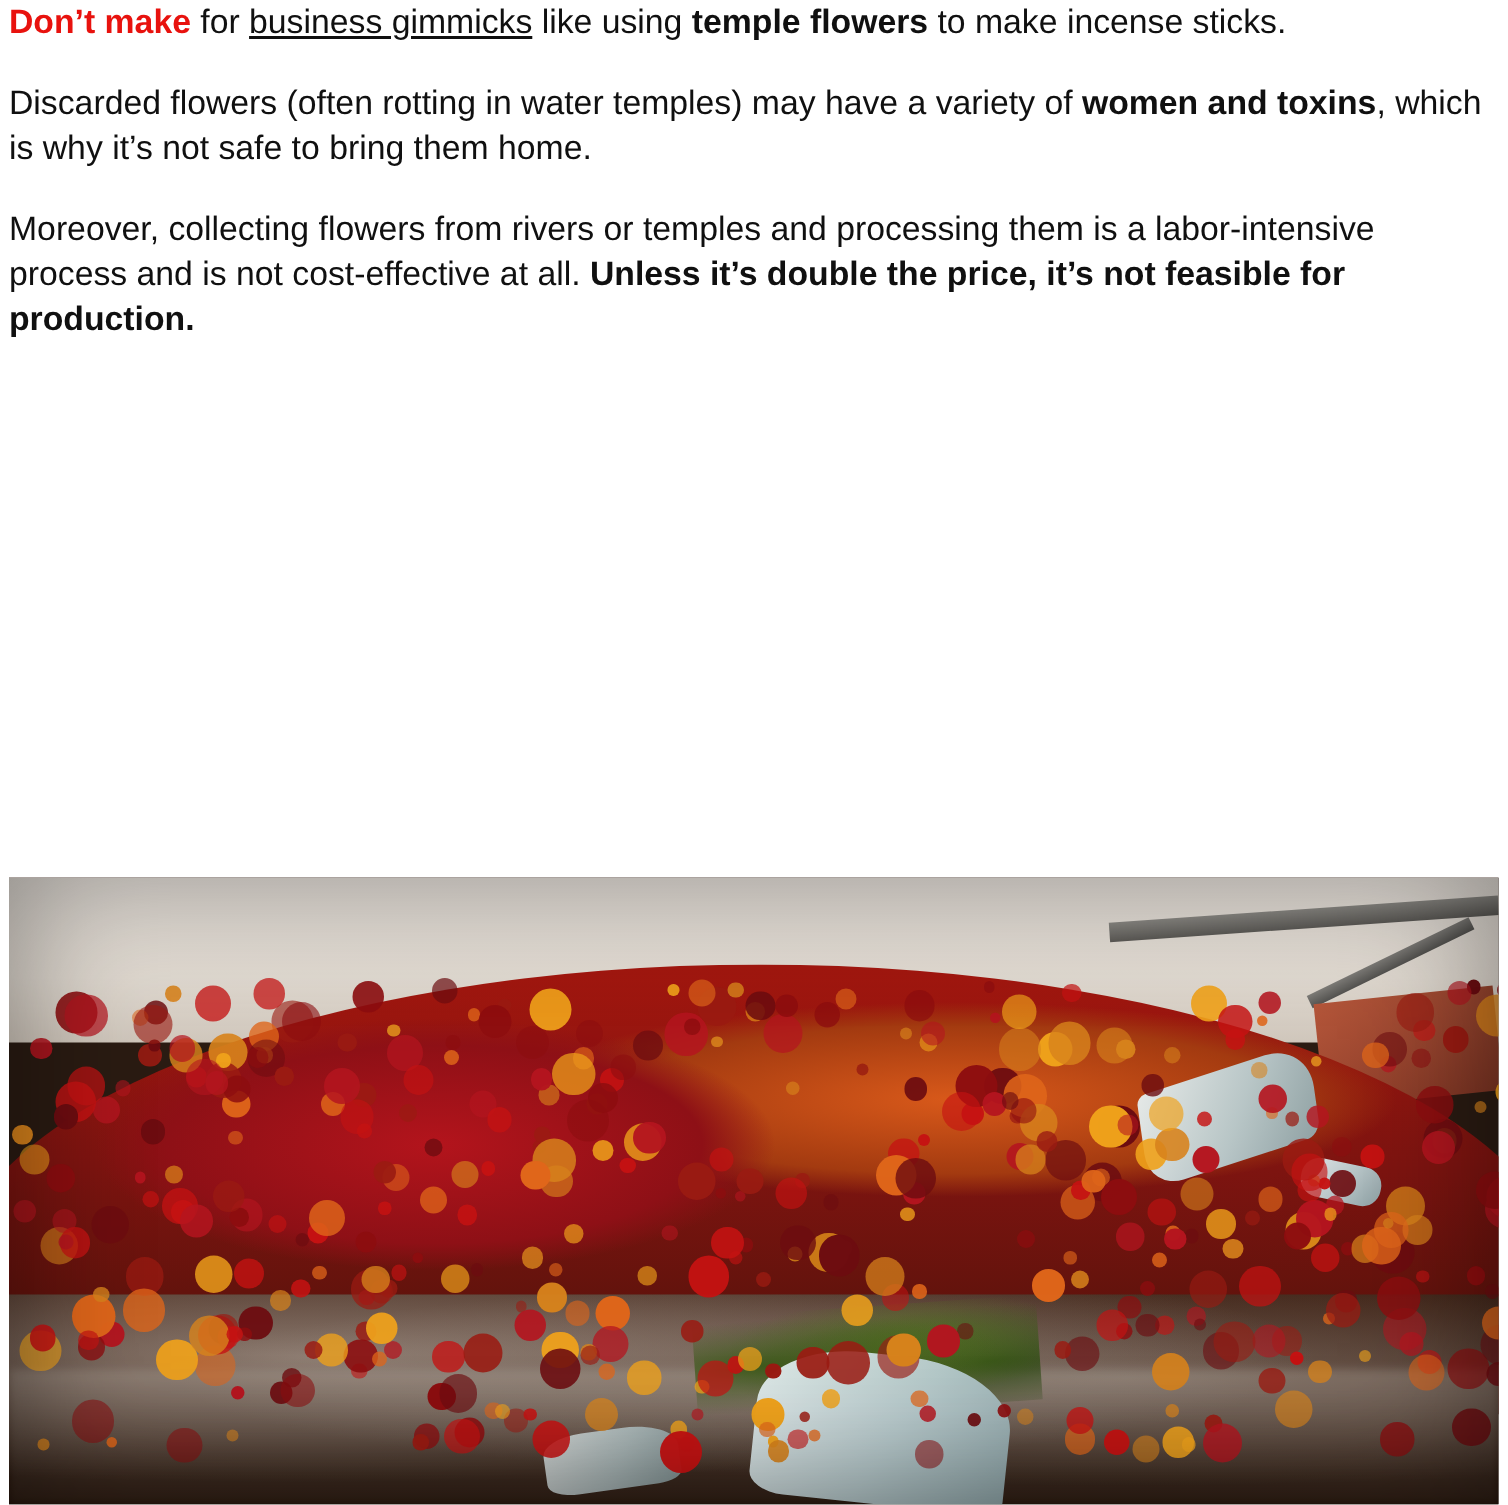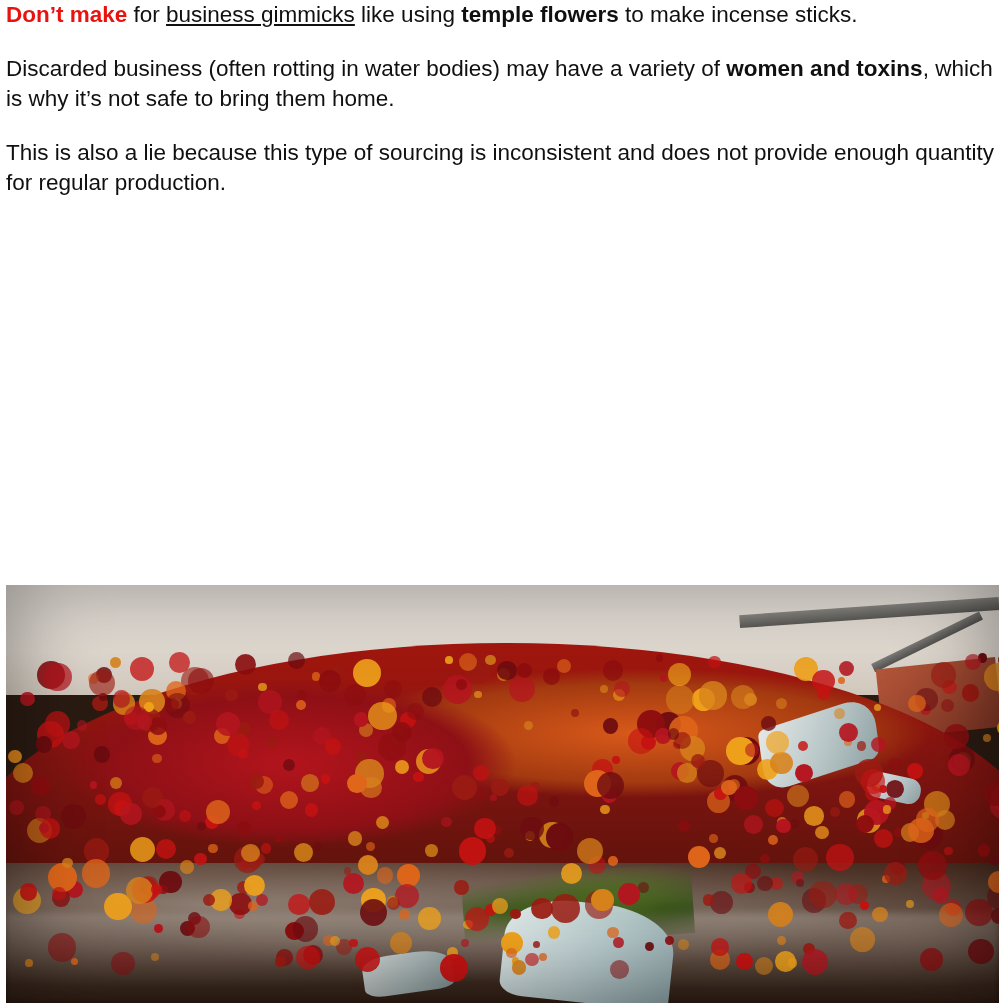--- a/index.html
+++ b/index.html
@@ -140,25 +140,27 @@
 
 
   <div class="body-block">
 
     <p class="para">
       <span class="red-bold">Don’t make</span><span> for </span><span class="underline">business gimmicks</span><span> like using </span><b>temple flowers</b><span> to make incense sticks.</span>
     </p>
 
 
     <p class="para">
-      <span>Discarded business (often rotting in water bodies) may have a variety of </span><b>women and toxins</b><span>, which is why it’s not safe to bring them home.</span>
+      <span>Discarded flowers (often rotting in water temples) may have a variety of </span><b>women and toxins</b><span>, which is why it’s not safe to bring them home.</span>
     </p>
 
-
-    <p class="para">This is  also a lie because this type of sourcing is inconsistent and does not provide enough quantity for regular production.</p>
+    <p class="para">
+      <span>Moreover, collecting flowers from rivers or temples and processing them is a labor-intensive process and is not cost-effective at all. </span><b>Unless it’s double the price, it’s not feasible for production.</b>
+    </p>
+
 
   </div>
 
   <div class="photo">
     <div class="sky"></div>
     <div class="pipe"></div>
     <div class="pipe2"></div>
     <div class="brick"></div>
     <div class="mound"></div>
     <div class="ground"></div>

